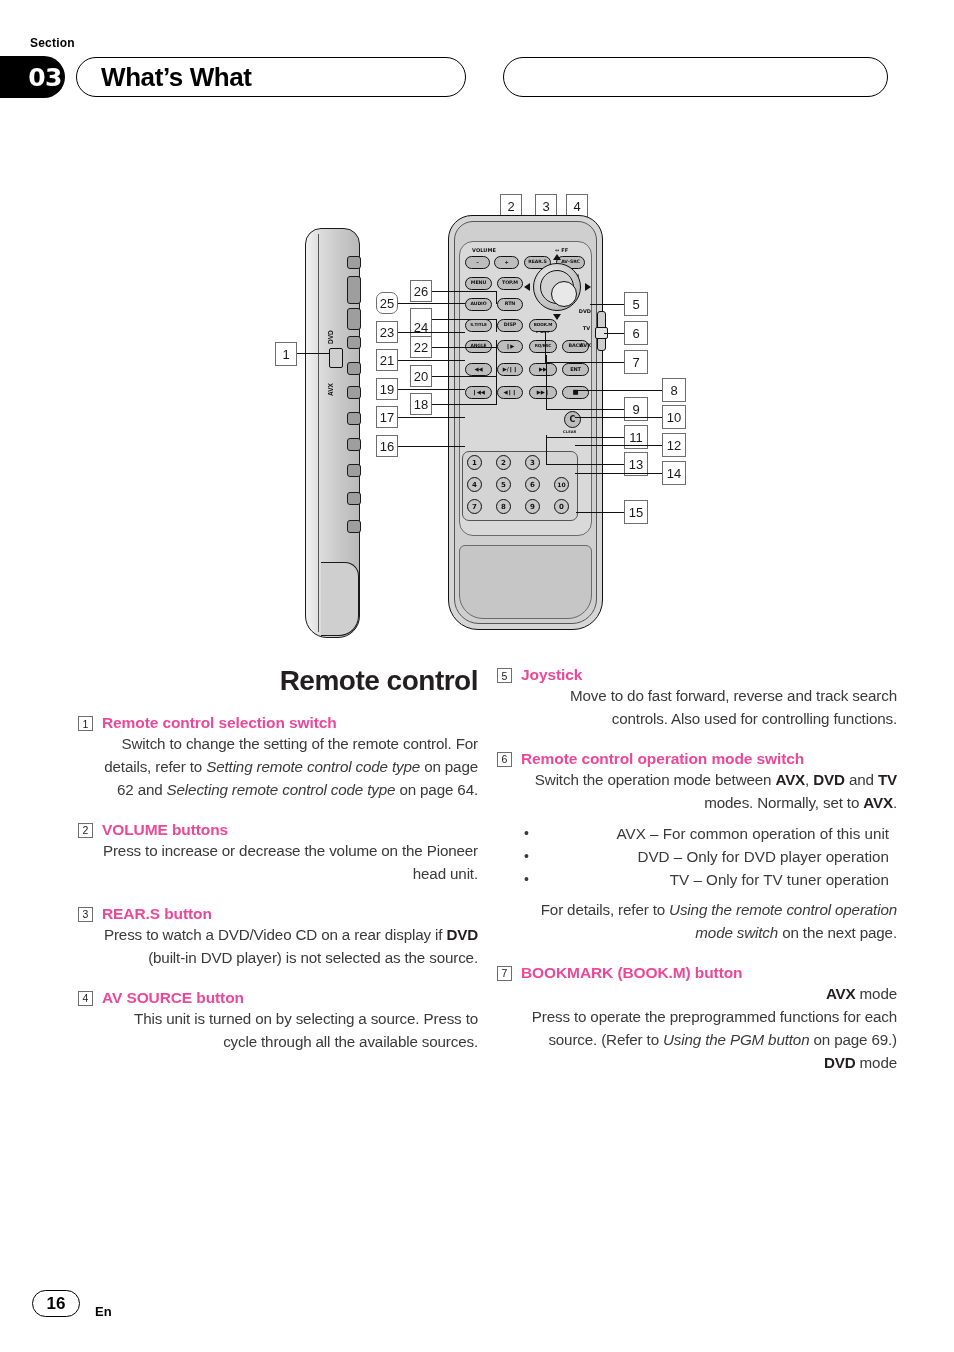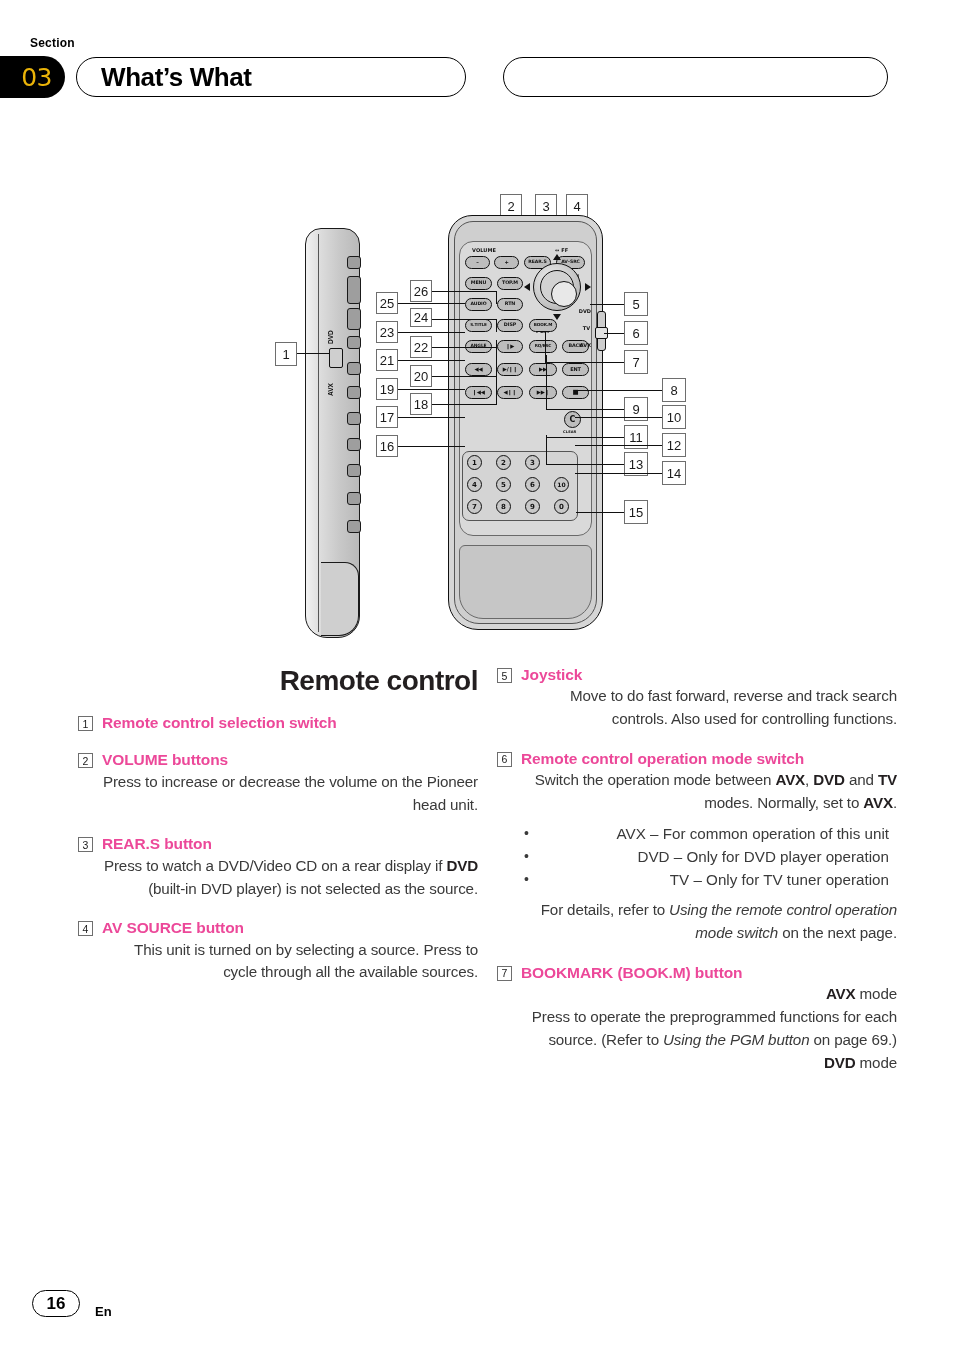--- a/index.html
+++ b/index.html
@@ -12,22 +12,22 @@
   #header{position:absolute;left:0;top:36px;width:954px;height:74px;}
   .section-word{
     position:absolute;left:30px;top:0;font-size:12px;font-weight:bold;
     letter-spacing:.2px;color:#000;
   }
   .section-badge{
     position:absolute;left:-20px;top:20px;width:85px;height:42px;
     background:#000;border-radius:21px;
   }
   .section-badge span{
-    position:absolute;right:13px;top:50%;transform:translateY(-50%);
-    color:#eab308;font-size:25px;font-weight:normal;letter-spacing:-.5px;
+    position:absolute;right:3px;top:50%;transform:translateY(-50%);
+    color:#ffffff;font-size:25px;font-weight:bold;letter-spacing:-.5px;
     font-family:"DejaVu Sans", sans-serif;
   }
   .pill{
     position:absolute;border:1.4px solid #000;border-radius:21px;height:40px;
     box-sizing:border-box;background:#fff;
   }
   #pill-left{left:76px;top:21px;width:390px;}
   #pill-right{left:503px;top:21px;width:385px;}
   .pill-title{
     position:absolute;left:24px;top:50%;transform:translateY(-50%);
@@ -316,24 +316,24 @@
     <div class="numkey" style="left:19px;top:262px;">4</div>
     <div class="numkey" style="left:48px;top:262px;">5</div>
     <div class="numkey" style="left:77px;top:262px;">6</div>
     <div class="numkey wide" style="left:106px;top:262px;">10</div>
     <div class="numkey" style="left:19px;top:284px;">7</div>
     <div class="numkey" style="left:48px;top:284px;">8</div>
     <div class="numkey" style="left:77px;top:284px;">9</div>
     <div class="numkey" style="left:106px;top:284px;">0</div>
   </div>
 
-  <div class="cal" style="left:376px;top:112px;width:22px;height:22px;">25</div>
+  <div class="cal" style="left:376px;top:112px;width:22px;height:22px;border-radius:7px;">25</div>
   <div class="cal" style="left:410px;top:100px;width:22px;height:22px;">26</div>
   <div class="cal" style="left:376px;top:141px;width:22px;height:22px;">23</div>
-  <div class="cal" style="left:410px;top:128px;width:22px;height:19px;">24</div>
+  <div class="cal" style="left:410px;top:128px;width:22px;height:38px;">24</div>
   <div class="cal" style="left:376px;top:169px;width:22px;height:22px;">21</div>
   <div class="cal" style="left:410px;top:156px;width:22px;height:22px;">22</div>
   <div class="cal" style="left:376px;top:198px;width:22px;height:22px;">19</div>
   <div class="cal" style="left:410px;top:185px;width:22px;height:22px;">20</div>
   <div class="cal" style="left:376px;top:226px;width:22px;height:22px;">17</div>
   <div class="cal" style="left:410px;top:213px;width:22px;height:22px;">18</div>
   <div class="cal" style="left:376px;top:255px;width:22px;height:22px;">16</div>
 
   <div class="ln h" style="left:398px;top:123px;width:67px;"></div>
   <div class="ln h" style="left:432px;top:111px;width:65px;"></div>
@@ -382,20 +382,23 @@
 </div>
 
 <div class="col" id="colL">
   <h1 class="maintitle">Remote control</h1>
   <div id="left-entries">
       <div class="entry">
         <div class="entry-head">
           <div class="num-box">1</div>
           <div class="entry-title">Remote control selection switch</div>
         </div>
+        <div class="entry-body">
+          <p>Switch to change the setting of the remote control. For details, refer to <span class="it">Setting remote control code type</span> on page 62 and <span class="it">Selecting remote control code type</span> on page 64.</p>
+        </div>
       </div>
       <div class="entry">
         <div class="entry-head">
           <div class="num-box">2</div>
           <div class="entry-title">VOLUME buttons</div>
         </div>
         <div class="entry-body">
           <p>Press to increase or decrease the volume on the Pioneer head unit.</p>
         </div>
       </div>

